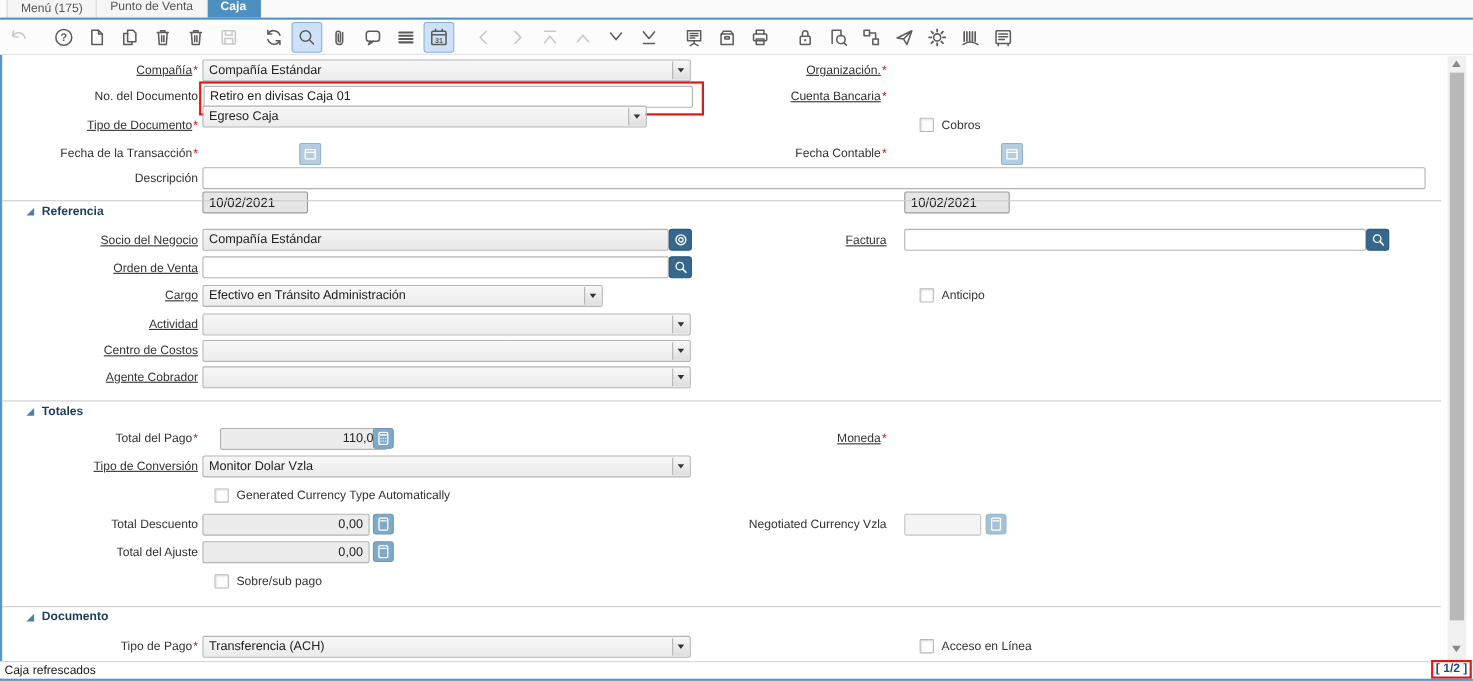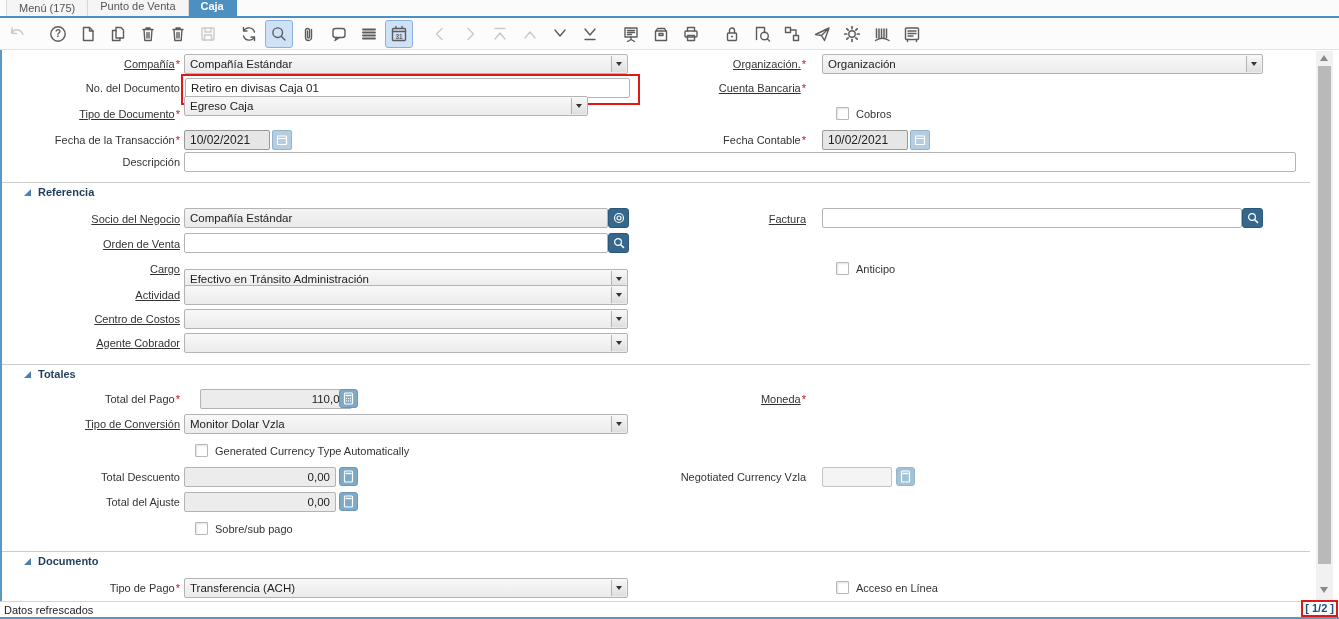--- a/index.html
+++ b/index.html
@@ -32,21 +32,21 @@
   
   .lbl{position:absolute;font-size:11px;color:#333;white-space:nowrap;}
   .lbl.link{text-decoration:underline;}
   .ast{color:#cc1111;margin-left:1px;text-decoration:none;display:inline-block;}
   .fld{position:absolute;box-sizing:border-box;height:20px;line-height:18px;font-size:11.5px;color:#222;padding:0 5px;border:1px solid #b3b3b3;border-radius:2px;background:#fff;overflow:hidden;white-space:nowrap;}
   .dd{background:linear-gradient(#f8f8f8,#ebebeb);padding-right:18px;}
   .arr{position:absolute;top:1px;right:1px;bottom:1px;width:14px;background:linear-gradient(#f7f7f7,#dedede);border-left:1px solid #b3b3b3;display:flex;align-items:center;justify-content:center;}
   .arr i{width:0;height:0;border-left:3.5px solid transparent;border-right:3.5px solid transparent;border-top:4px solid #333;}
   .greyf{background:linear-gradient(#f4f4f4,#e9e9e9);}
   .amount{text-align:right;background:#ececec;}
-  .datef{background:#e6e6e6;border-color:#999;font-size:12px;width:86px;}
+  .datef{background:#e6e6e6;border-color:#999;font-size:12px;width:96px;margin-top:44px;}
   .dimf{background:#f4f4f4;border-color:#c4c4c4;}
   .btn-cal{position:absolute;width:20px;height:20px;background:#b5cde0;border:1px solid #93b3cb;border-radius:2px;box-sizing:border-box;display:flex;align-items:center;justify-content:center;}
   .btn-calc{position:absolute;width:19px;height:19px;background:#7ea9c7;border:1px solid #6d97b5;border-radius:3px;box-sizing:border-box;display:flex;align-items:center;justify-content:center;}
   .btn-calc.muted{opacity:.7;}
   .btn-lookup{position:absolute;width:21px;height:20px;background:#35688c;border:1px solid #2b5877;border-radius:3px;box-sizing:border-box;display:flex;align-items:center;justify-content:center;}
   .btn-cal svg,.btn-calc svg,.btn-lookup svg{stroke:#fff;fill:none;stroke-width:1.2;stroke-linecap:round;stroke-linejoin:round;}
   .chk{position:absolute;width:13px;height:13px;background:#fff;border:1px solid #b8b8b8;border-radius:1px;box-shadow:inset 1px 1px 2px rgba(0,0,0,.12);box-sizing:border-box;}
   .chklbl{position:absolute;font-size:11px;color:#333;white-space:nowrap;}
   .hlred{position:absolute;border:2px solid #e01818;pointer-events:none;}
 
@@ -251,23 +251,20 @@
       </div>
   </div>
 
   <div class="leftline"></div>
 
   <div class="lbl link" style="top:58px;right:1159px"><span>Compañía</span><span class="ast">*</span></div>
   <div class="fld dd" style="left:184px;top:54px;width:444px"><span>Compañía Estándar</span><span class="arr">
         <i></i>
       </span></div>
   <div class="lbl link" style="top:58px;right:533px"><span>Organización.</span><span class="ast">*</span></div>
-  <div class="fld dd" style="left:822px;top:54px;width:441px"><span>Organización</span><span class="arr">
-        <i></i>
-      </span></div>
 
   <div class="lbl" style="top:82px;right:1159px"><span>No. del Documento</span></div>
   <div class="fld" style="left:185px;top:78px;width:445px"><span>Retiro en divisas Caja 01</span></div>
   <div class="hlred" style="left:181px;top:74px;width:455px;height:27px"></div>
   <div class="lbl link" style="top:82px;right:533px"><span>Cuenta Bancaria</span><span class="ast">*</span></div>
 
   <div class="lbl link" style="top:108px;right:1159px"><span>Tipo de Documento</span><span class="ast">*</span></div>
   <div class="fld dd" style="left:184px;top:96px;width:404px"><span>Egreso Caja</span><span class="arr">
         <i></i>
       </span></div>
@@ -320,21 +317,21 @@
   <div class="lbl link" style="top:238px;right:1159px"><span>Orden de Venta</span></div>
   <div class="fld" style="left:184px;top:233px;width:424px"><span></span></div>
   <div class="btn-lookup" style="left:608px;top:233px">
       <svg width="14" height="14">
         <circle cx="6" cy="6" r="3.4"></circle>
         <path d="M8.5 8.5 L11.5 11.5" stroke-width="1.6"></path>
       </svg>
     </div>
 
   <div class="lbl link" style="top:263px;right:1159px"><span>Cargo</span></div>
-  <div class="fld dd" style="left:184px;top:269px;width:444px"><span>Efectivo en Tránsito Administración</span><span class="arr">
+  <div class="fld dd" style="left:184px;top:259px;width:364px"><span>Efectivo en Tránsito Administración</span><span class="arr">
         <i></i>
       </span></div>
   <div class="chk" style="left:836px;top:262px"></div>
   <div class="chklbl" style="left:856px;top:263px">Anticipo</div>
 
   <div class="lbl link" style="top:289px;right:1159px"><span>Actividad</span></div>
   <div class="fld dd" style="left:184px;top:285px;width:444px"><span></span><span class="arr">
         <i></i>
       </span></div>
 
@@ -414,17 +411,17 @@
   <div class="chk" style="left:836px;top:581px"></div>
   <div class="chklbl" style="left:856px;top:582px">Acceso en Línea</div>
 
   <div class="vscroll">
     <div class="varrow up"></div>
     <div class="vthumb"></div>
     <div class="varrow down"></div>
   </div>
 
   <div class="statusbar"></div>
-  <div class="statusmsg">Datos refrescados</div>
+  <div class="statusmsg">Caja refrescados</div>
   <div class="recind">[ 1/2 ]</div>
   <div class="bottomline"></div>
 
 </div>
 
 </body></html>

